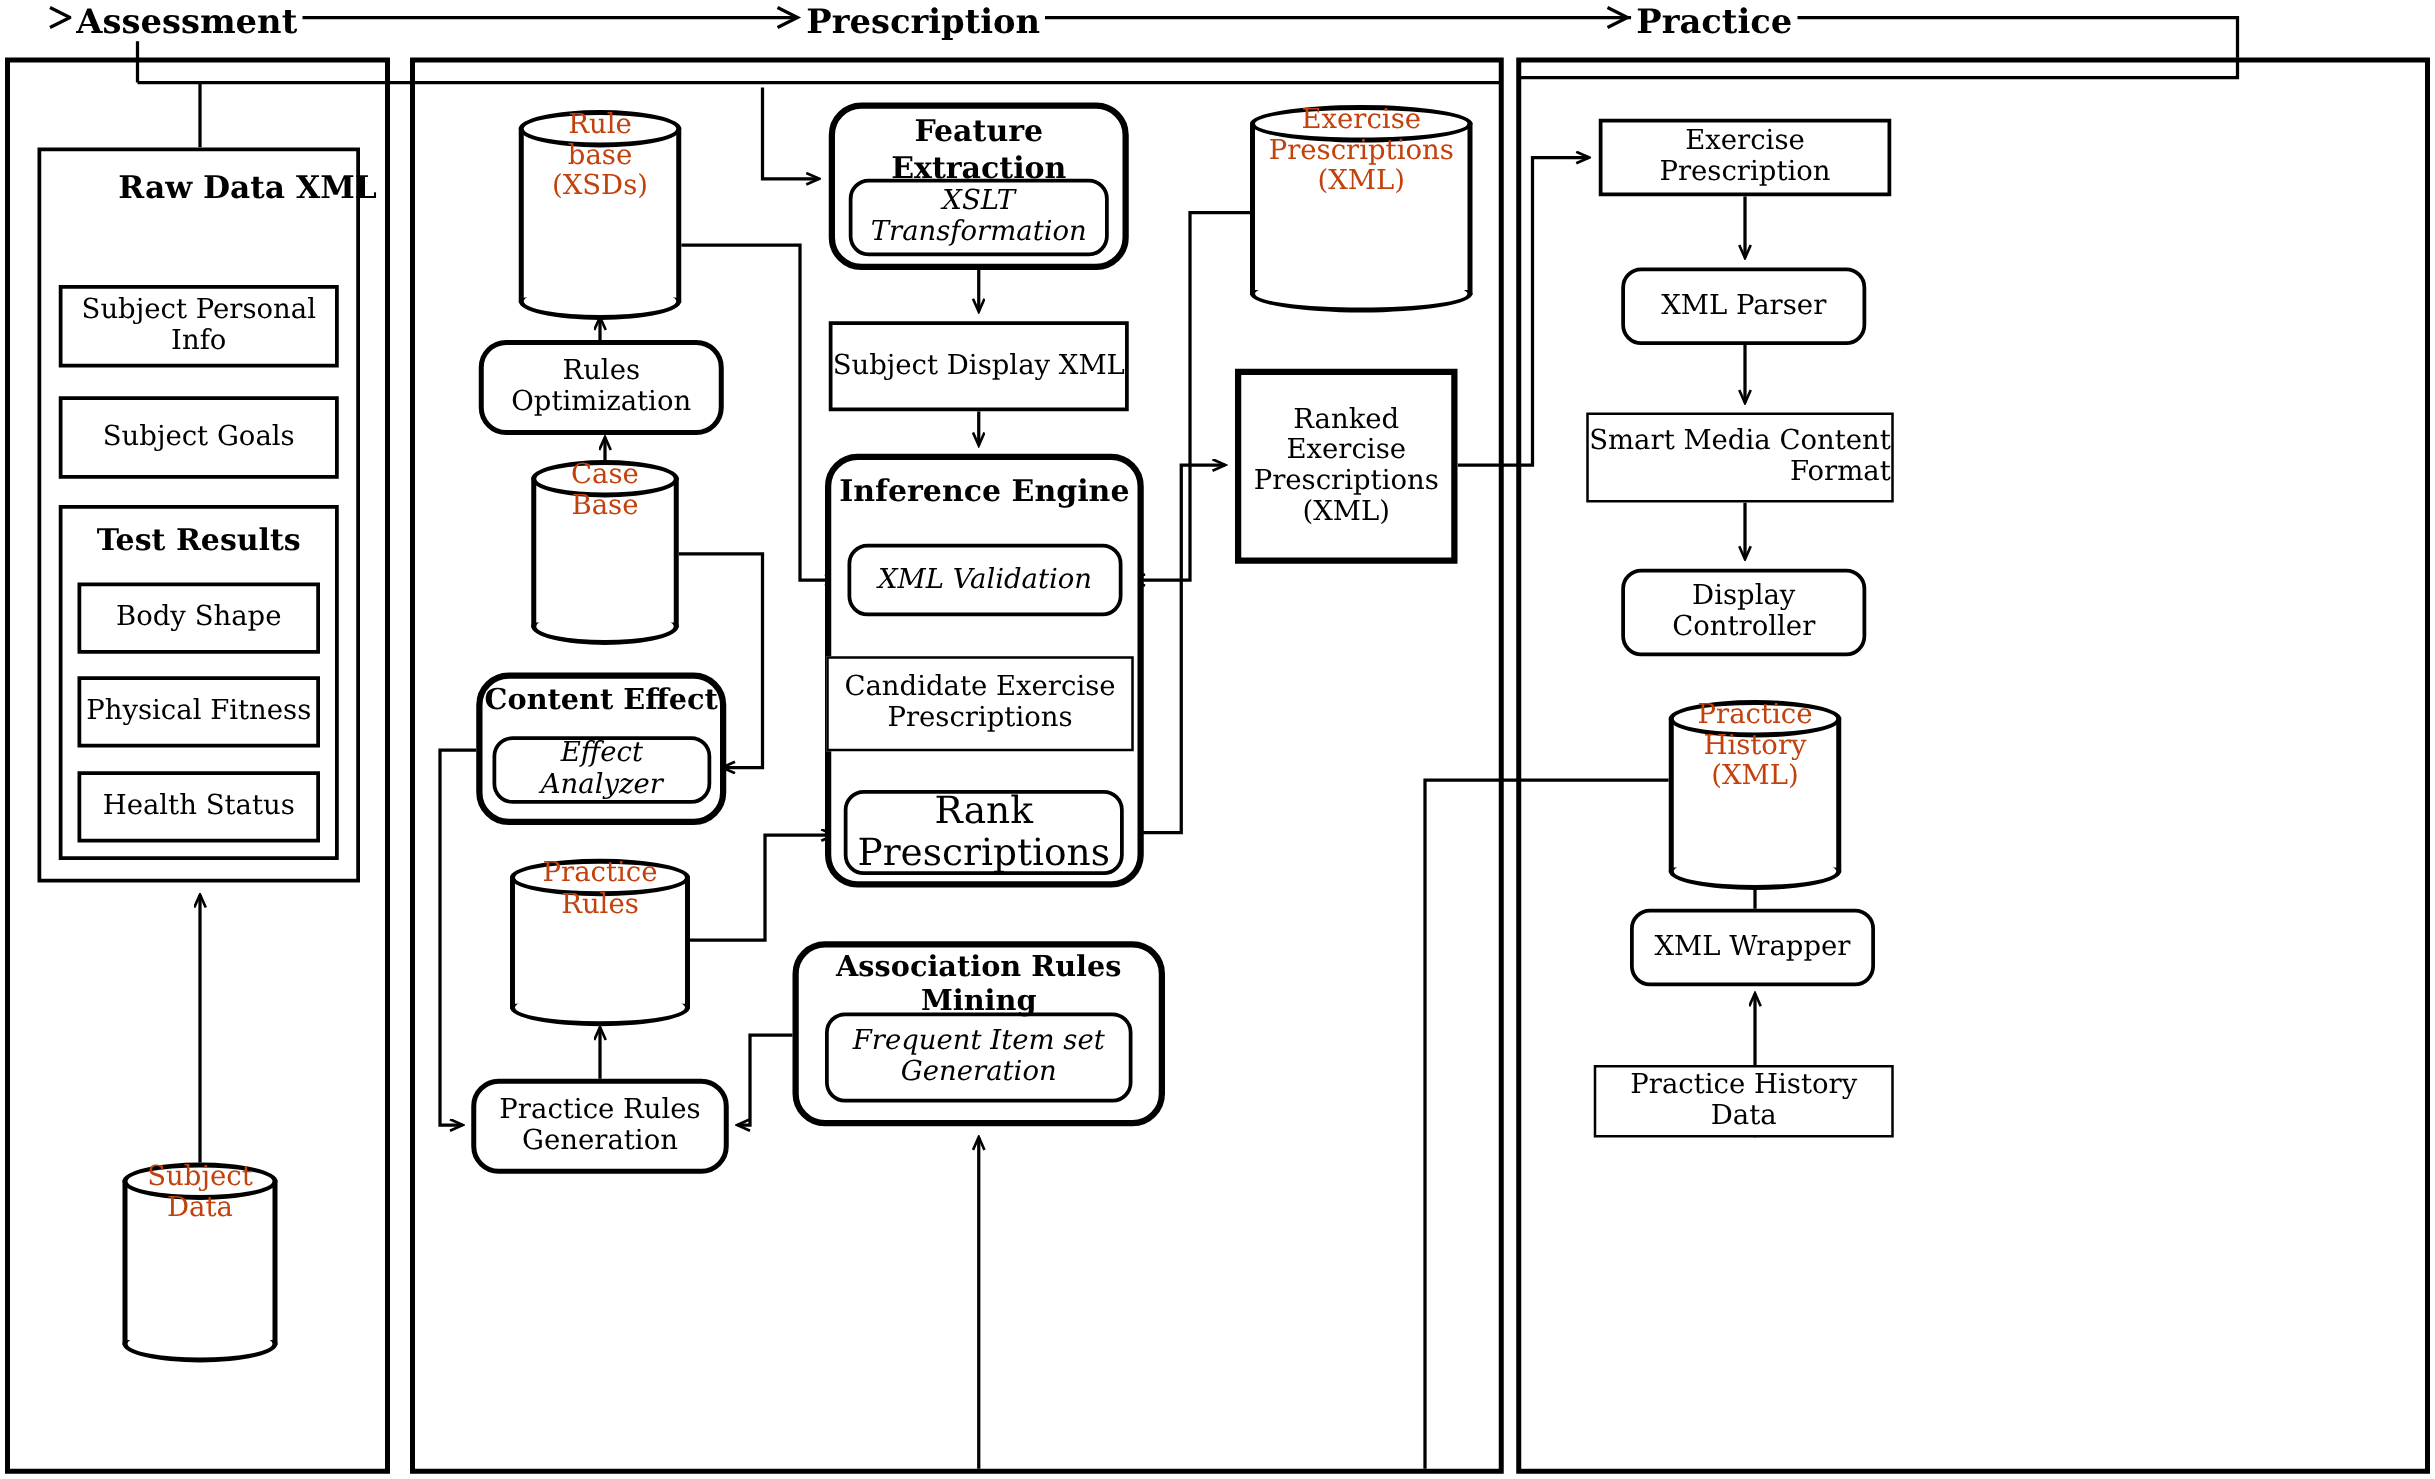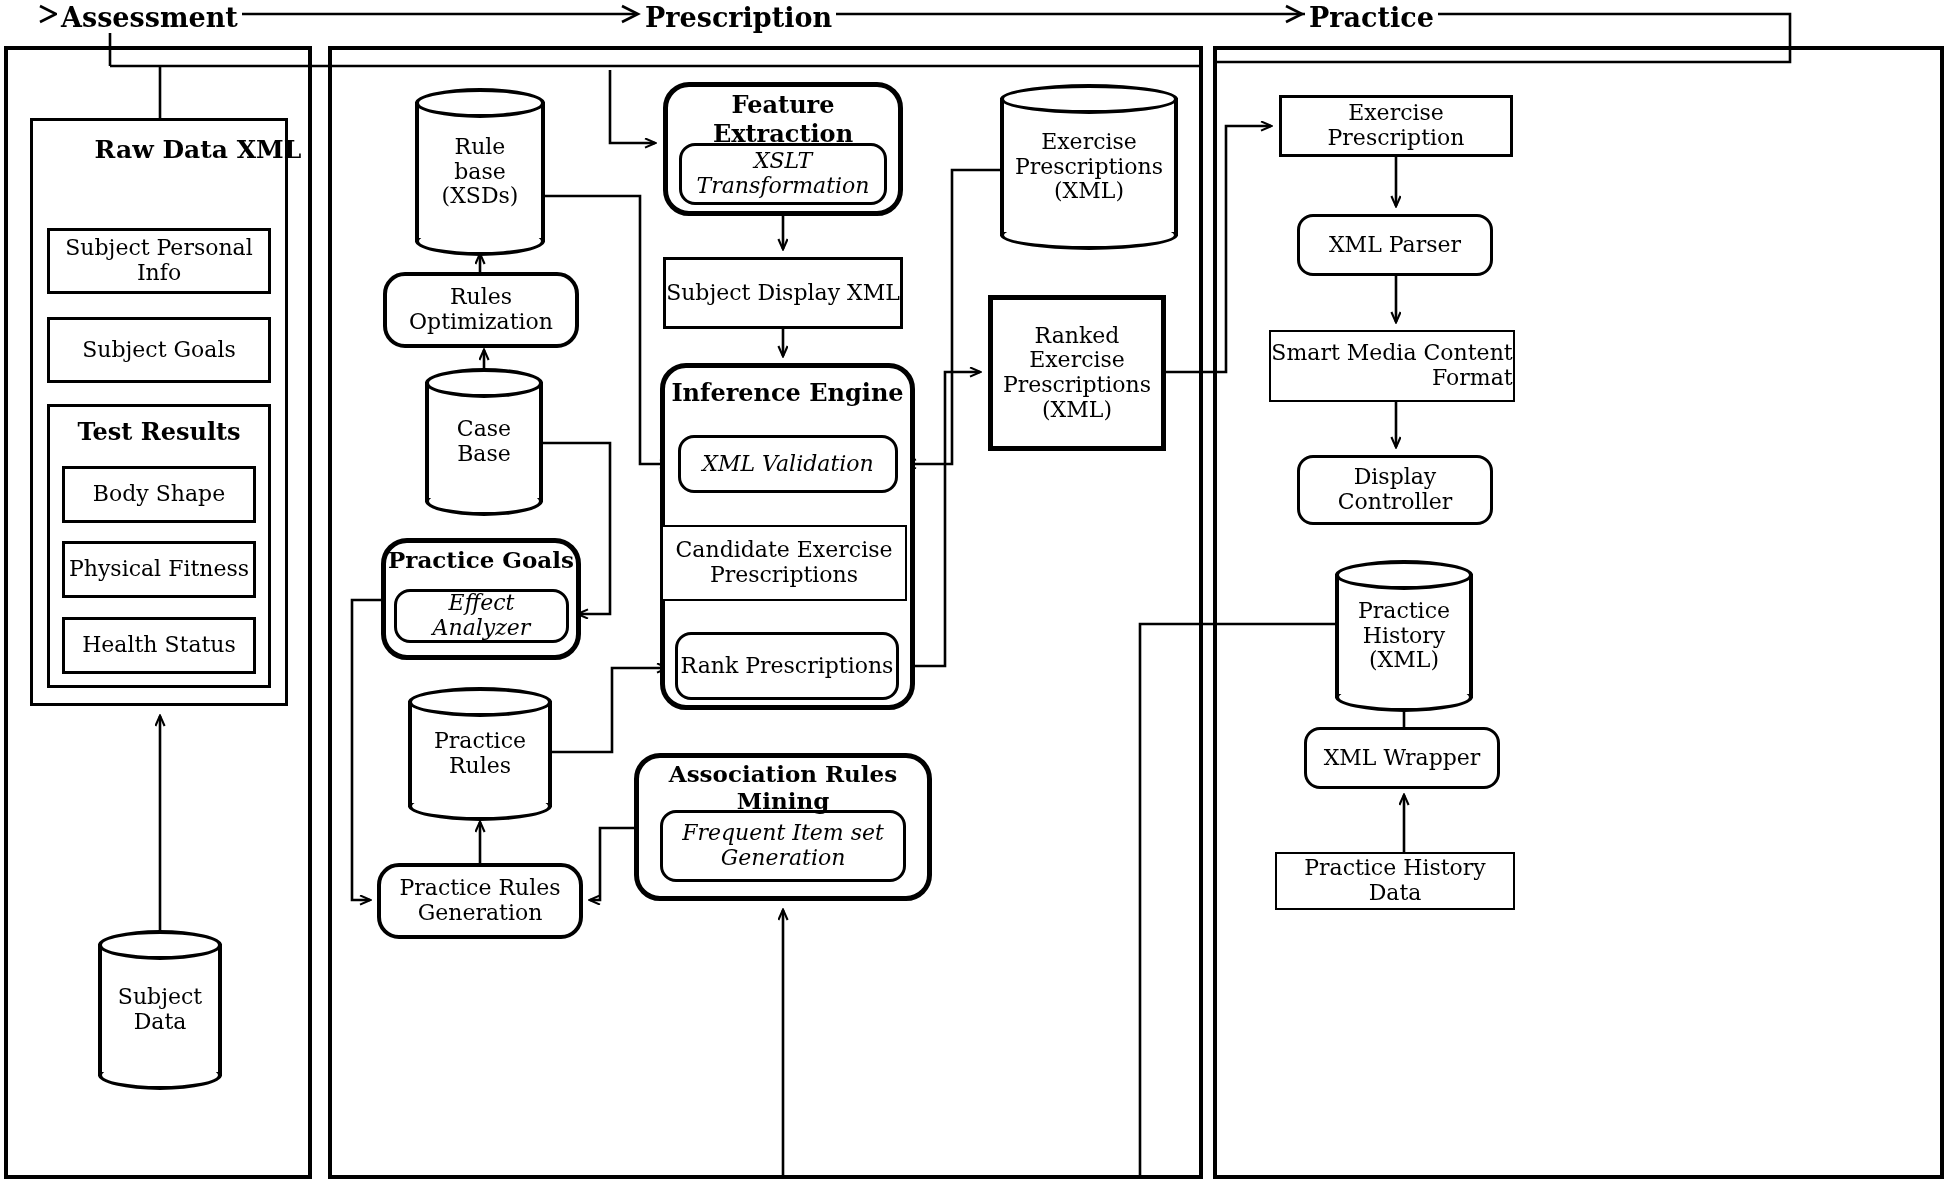--- a/index.html
+++ b/index.html
@@ -32,22 +32,22 @@
   
   .cyl{position:absolute;z-index:5;}
   .cyl .body{position:absolute;left:0;right:0;top:14px;bottom:14px;
              border-left:4px solid #000;border-right:4px solid #000;background:#fff;}
   .cyl .top{position:absolute;left:0;right:0;top:0;height:30px;
             border:4px solid #000;border-radius:50%;background:#fff;box-sizing:border-box;}
   .cyl .bot{position:absolute;left:0;right:0;bottom:0;height:30px;
             border:4px solid #000;border-radius:50%;background:#fff;box-sizing:border-box;
             clip-path:inset(12px -8px -8px -8px);}
   .cyl .lbl{position:absolute;left:0;right:0;top:0;bottom:0;display:flex;
-            align-items:center;justify-content:center;text-align:center;
-            line-height:1.12;color:#000000;z-index:3;}
+            justify-content:center;text-align:center;
+            line-height:1.12;color:#c2410c;z-index:3;}
 
   .ital{font-style:italic;}
 
   svg.wires{position:absolute;left:0;top:0;width:1948px;height:1183px;z-index:3;
             pointer-events:none;}
   svg.wires path,svg.wires line{fill:none;stroke:#000;}
 </style>
 </head>
 <body>
 
@@ -111,21 +111,21 @@
     <div class="bot"></div>
     <div class="lbl" style="font-size:22px;">
       <span>
         <span>Case</span><br>
         <span>Base</span>
       </span>
     </div>
   </div>
 
   <div class="group" style="left:381px;top:538px;width:200px;height:122px;"></div>
-  <div class="group-title" style="left:381px;top:546px;width:200px;font-size:23px;">Practice Goals</div>
+  <div class="group-title" style="left:381px;top:546px;width:200px;font-size:23px;">Content Effect</div>
   <div class="round-thin node ital" style="left:394px;top:589px;width:175px;height:54px;font-size:22px;">Effect Analyzer</div>
 
   <div class="cyl" style="left:408px;top:687px;width:144px;height:134px;">
     <div class="body"></div>
     <div class="top"></div>
     <div class="bot"></div>
     <div class="lbl" style="font-size:22px;">
       <span>
         <span>Practice</span><br>
         <span>Rules</span>
@@ -162,21 +162,21 @@
 
   <div class="group" style="left:660px;top:363px;width:255px;height:347px;"></div>
   <div class="group-title" style="left:660px;top:378px;width:255px;font-size:24px;">Inference Engine</div>
   <div class="round-thin node ital" style="left:678px;top:435px;width:220px;height:58px;font-size:22px;">XML Validation</div>
   <div class="rect-thin node" style="left:661px;top:525px;width:246px;height:76px;font-size:22px;">
     <span>
       <span>Candidate Exercise</span><br>
       <span>Prescriptions</span>
     </span>
   </div>
-  <div class="round-thin node" style="left:675px;top:632px;width:224px;height:68px;font-size:22px;">Rank Prescriptions</div>
+  <div class="round-thin node" style="left:675px;top:632px;width:224px;height:68px;font-size:30px;">Rank Prescriptions</div>
 
   <div class="cyl" style="left:1000px;top:84px;width:178px;height:166px;">
     <div class="body"></div>
     <div class="top"></div>
     <div class="bot"></div>
     <div class="lbl" style="font-size:22px;">
       <span>
         <span>Exercise</span><br>
         <span>Prescriptions</span><br>
         <span>(XML)</span>

